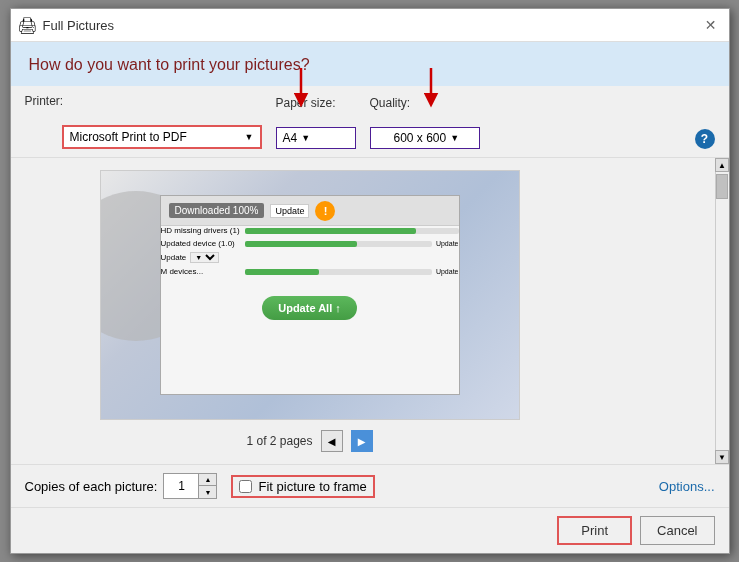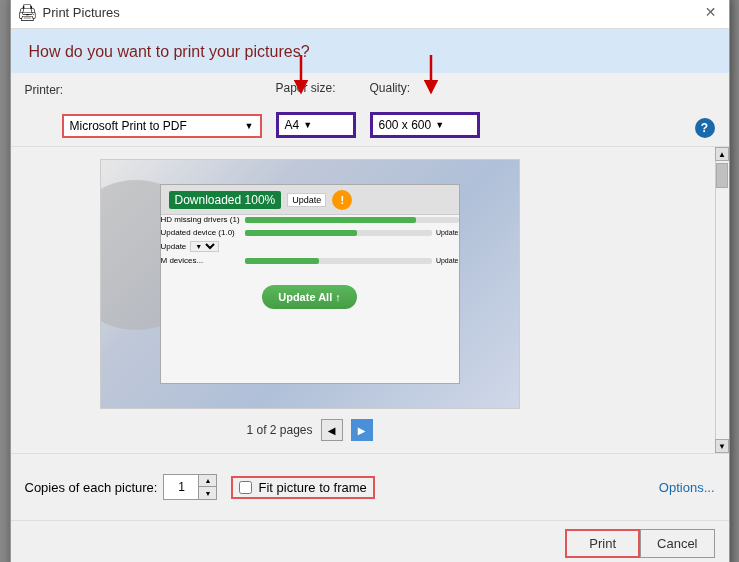--- a/index.html
+++ b/index.html
@@ -77,21 +77,21 @@
       padding: 3px 6px;
       background: #fff;
       font-size: 12px;
       cursor: pointer;
       display: flex;
       align-items: center;
       justify-content: space-between;
       gap: 4px;
     }
     .select-normal {
-      border: 3px solid #4c1d95;
+      border: 1px solid #4c1d95;
       padding: 3px 6px;
       background: #fff;
       font-size: 12px;
       cursor: pointer;
       display: flex;
       align-items: center;
       gap: 4px;
     }
     .help-icon {
       margin-left: auto;
@@ -150,23 +150,23 @@
       background: #e0e0e0;
       height: 30px;
       border-bottom: 1px solid #ccc;
       display: flex;
       align-items: center;
       padding: 0 8px;
       font-size: 10px;
       gap: 6px;
     }
     .green-bar {
-      background: #15803d;
+      background: #737373;
       color: #fff;
-      font-size: 12px;
+      font-size: 10px;
       padding: 2px 6px;
       border-radius: 2px;
     }
     .update-btn {
       background: #fff;
       border: 1px solid #ccc;
       font-size: 9px;
       padding: 1px 4px;
     }
     .warning-circle {
@@ -249,21 +249,21 @@
       font-size: 10px;
     }
     .page-btn.active {
       background: #4a90d9;
       border-color: #4a90d9;
       color: #fff;
     }
     .bottom-row {
       display: flex;
       align-items: center;
-      padding: 20px 14px;
+      padding: 8px 14px;
       background: #f0f0f0;
       border-top: 1px solid #ddd;
       gap: 14px;
     }
     .copies-group {
       display: flex;
       align-items: center;
       gap: 6px;
     }
     .spinner-input {
@@ -288,20 +288,21 @@
       margin-left: auto;
       color: #1a6aab;
       cursor: pointer;
       font-size: 13px;
       text-decoration: none;
     }
     .footer-row {
       display: flex;
       justify-content: flex-end;
       padding: 8px 14px;
+      gap: 8px;
       background: #f0f0f0;
       border-top: 1px solid #ddd;
     }
     .print-btn {
       background: #f0f0f0;
       border: 2px solid #e05555;
       padding: 5px 22px;
       font-size: 13px;
       cursor: pointer;
       color: #333;
@@ -392,21 +393,21 @@
     }
   </style>
 </head>
 <body>
 
 <div class="dialog">
 
   <div class="title-bar">
     <div class="title-bar-left">
       <span class="printer-icon">🖨</span>
-      <span class="title-text">Print Pictures</span>
+      <span class="title-text">Full Pictures</span>
     </div>
     <div class="close-btn">✕</div>
   </div>
 
   <div class="header-banner">
     <span>How do you want to print your pictures?</span>
   </div>
 
   <div class="controls-area">
 
@@ -439,21 +440,21 @@
       <label class="control-label">Paper size:</label>
       <div class="select-normal" style="width:80px;">
         <span style="font-size:12px;">A4</span>
         <span style="font-size:9px;">▼</span>
       </div>
     </div>
 
     <div class="control-group">
       <label class="control-label">Quality:</label>
       <div class="select-normal" style="width:110px;">
-        <span style="font-size:12px;">600 x 600</span>
+        <span style="font-size:12px;margin-left:17px;">600 x 600</span>
         <span style="font-size:9px;">▼</span>
       </div>
     </div>
 
     <div class="help-icon">
       <span>?</span>
     </div>
   </div>
 
   <div class="main-content">

